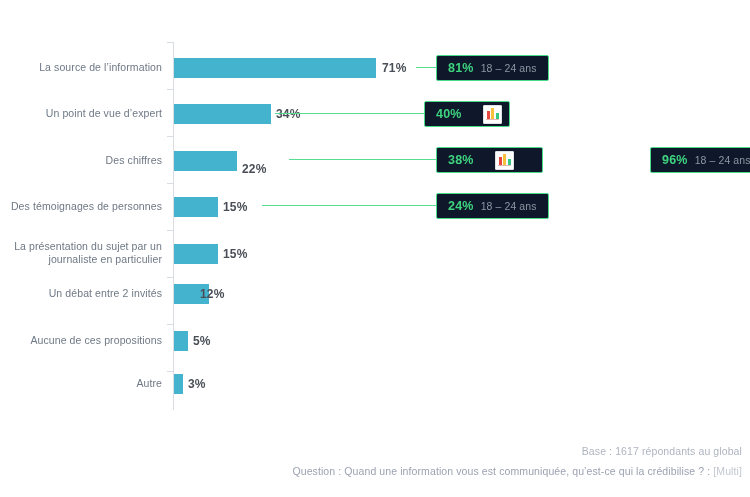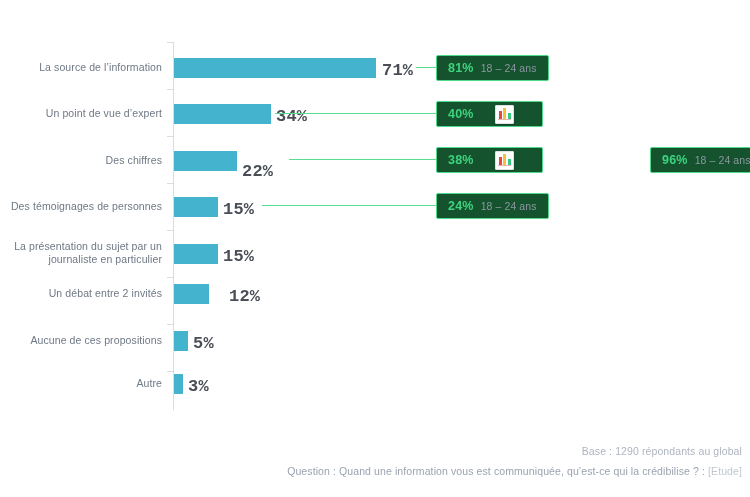--- a/index.html
+++ b/index.html
@@ -50,39 +50,38 @@
   .bar {
     position: absolute;
     left: 174px;
     height: 20px;
     background: #44b3ce;
   }
 
   .bar-value {
     position: absolute;
     color: #4a4f57;
-    font-size: 17px;
+    font-size: 12px;
     font-weight: bold;
     letter-spacing: .2px;
-    font-family: Liberation Mono, monospace;
   }
 
   
   .connector {
     position: absolute;
     height: 1.4px;
     background: #57dd8f;
   }
   .callout {
     position: absolute;
     display: flex;
     align-items: center;
     gap: 7px;
     border: 1.6px solid #4bd98a;
-    background: #14532d;
+    background: #0f172a;
     border-radius: 2px;
     padding: 0 11px;
     height: 26px;
     white-space: nowrap;
   }
   .callout .pct {
     color: #3ed37f;
     font-weight: bold;
     font-size: 12.5px;
     letter-spacing: .2px;
@@ -170,21 +169,21 @@
     <div class="cat-label" style="top:240px">La présentation du sujet par un
 journaliste en particulier</div>
     <div class="bar" style="top:244px; width:44px"></div>
     <div class="bar-value" style="left:223px; top:247px">15%</div>
   </div>
 
   <div class="row">
     <div class="tick" style="top:277px"></div>
     <div class="cat-label" style="top:287px">Un débat entre 2 invités</div>
     <div class="bar" style="top:284px; width:35px"></div>
-    <div class="bar-value" style="left:229px; top:287px">12%</div>
+    <div class="bar-value" style="left:200px; top:287px">12%</div>
   </div>
 
   <div class="row">
     <div class="tick" style="top:324px"></div>
     <div class="cat-label" style="top:334px">Aucune de ces propositions</div>
     <div class="bar" style="top:331px; width:14px"></div>
     <div class="bar-value" style="left:193px; top:334px">5%</div>
   </div>
 
   <div class="row">
@@ -194,21 +193,21 @@
     <div class="bar-value" style="left:188px; top:377px">3%</div>
   </div>
 
   <div class="connector" style="left:416px; top:67px; width:20px"></div>
   <div class="callout" style="left:436px; top:55px">
     <span class="pct">81%</span>
     <span class="note">18 – 24 ans</span>
   </div>
 
   <div class="connector" style="left:275px; top:113px; width:161px"></div>
-  <div class="callout" style="left:436px; top:101px; width:107px">
+  <div class="callout" style="left:424px; top:101px; width:86px">
     <span class="pct">40%</span>
     <span class="mini-chart-icon" style="margin-left:14px">
       <i class="b1"></i>
         <i class="b2"></i>
         <i class="b3"></i>
         <span class="base"></span>
     </span>
   </div>
 
   <div class="connector" style="left:289px; top:159px; width:147px"></div>
@@ -227,18 +226,18 @@
     <span class="pct">96%</span>
     <span class="note">18 – 24 ans</span>
   </div>
 
   <div class="connector" style="left:262px; top:205px; width:174px"></div>
   <div class="callout" style="left:436px; top:193px">
     <span class="pct">24%</span>
     <span class="note">18 – 24 ans</span>
   </div>
 
-  <div class="footer footer-base">Base : 1290 répondants au global</div>
+  <div class="footer footer-base">Base : 1617 répondants au global</div>
   <div class="footer footer-question">
-    <span>Question : Quand une information vous est communiquée, qu’est-ce qui la crédibilise ? : </span><span class="multi">[Etude]</span>
+    <span>Question : Quand une information vous est communiquée, qu’est-ce qui la crédibilise ? : </span><span class="multi">[Multi]</span>
   </div>
 
 </div>
 
 </body></html>

